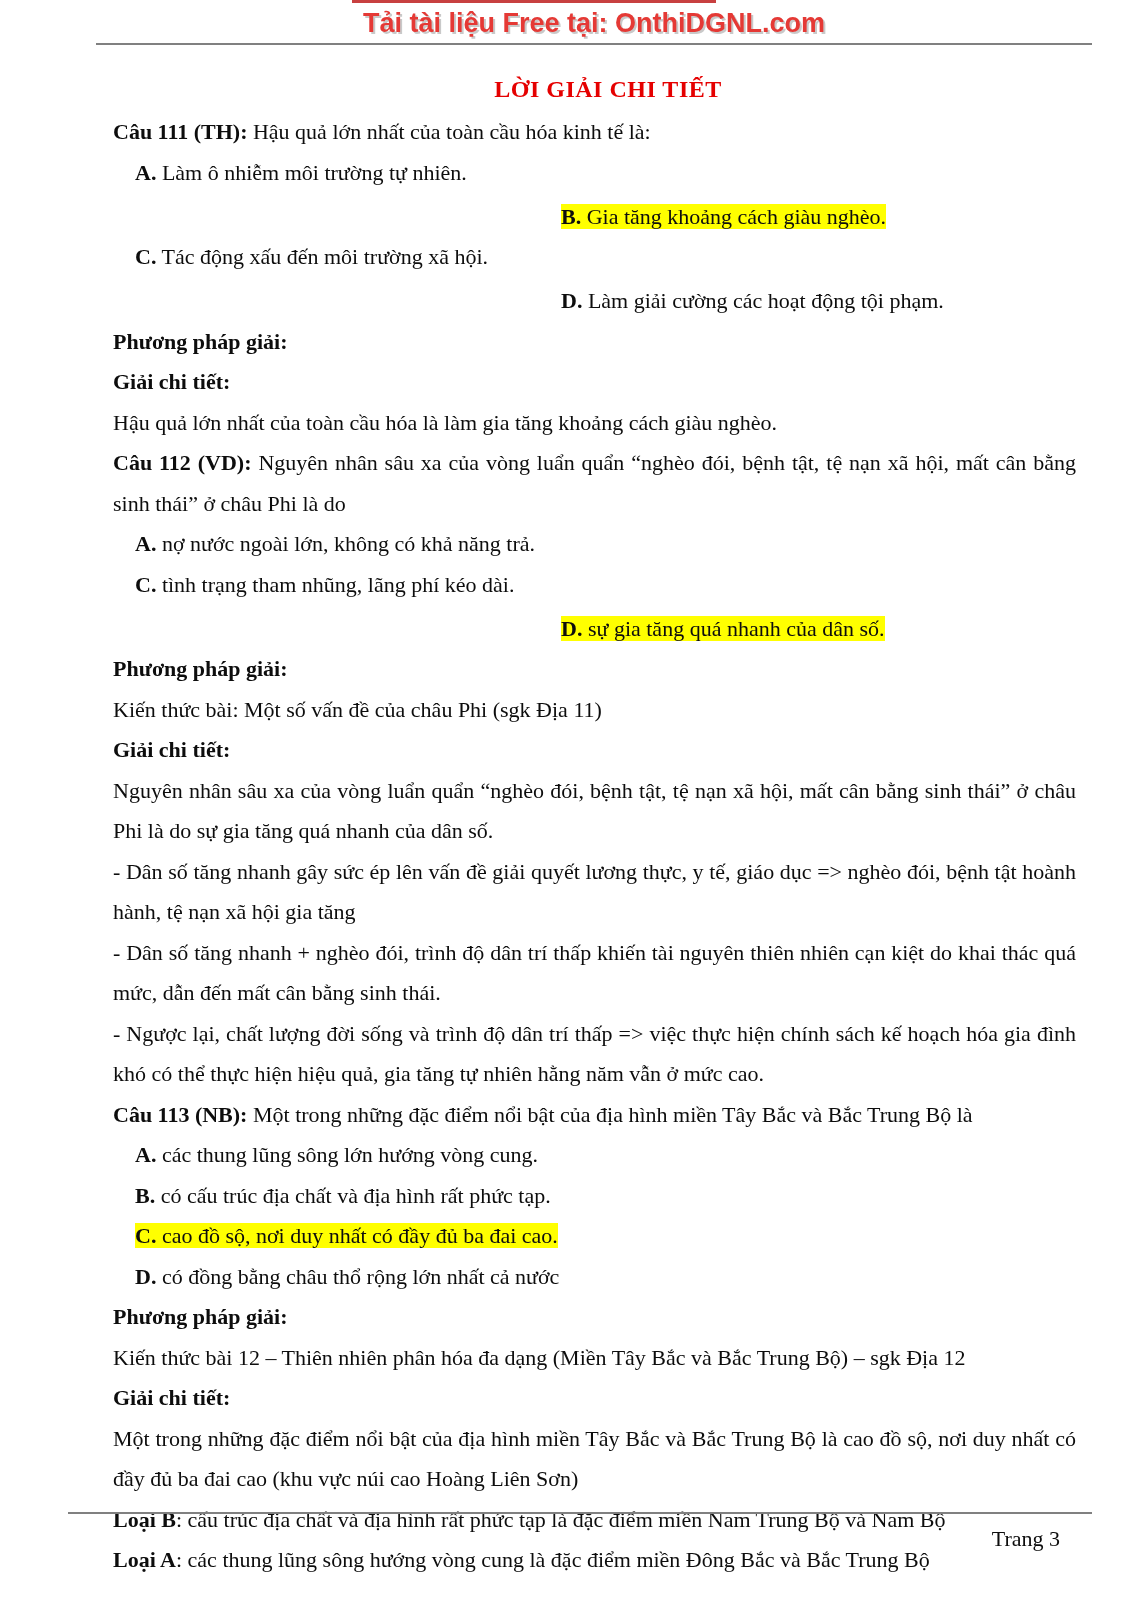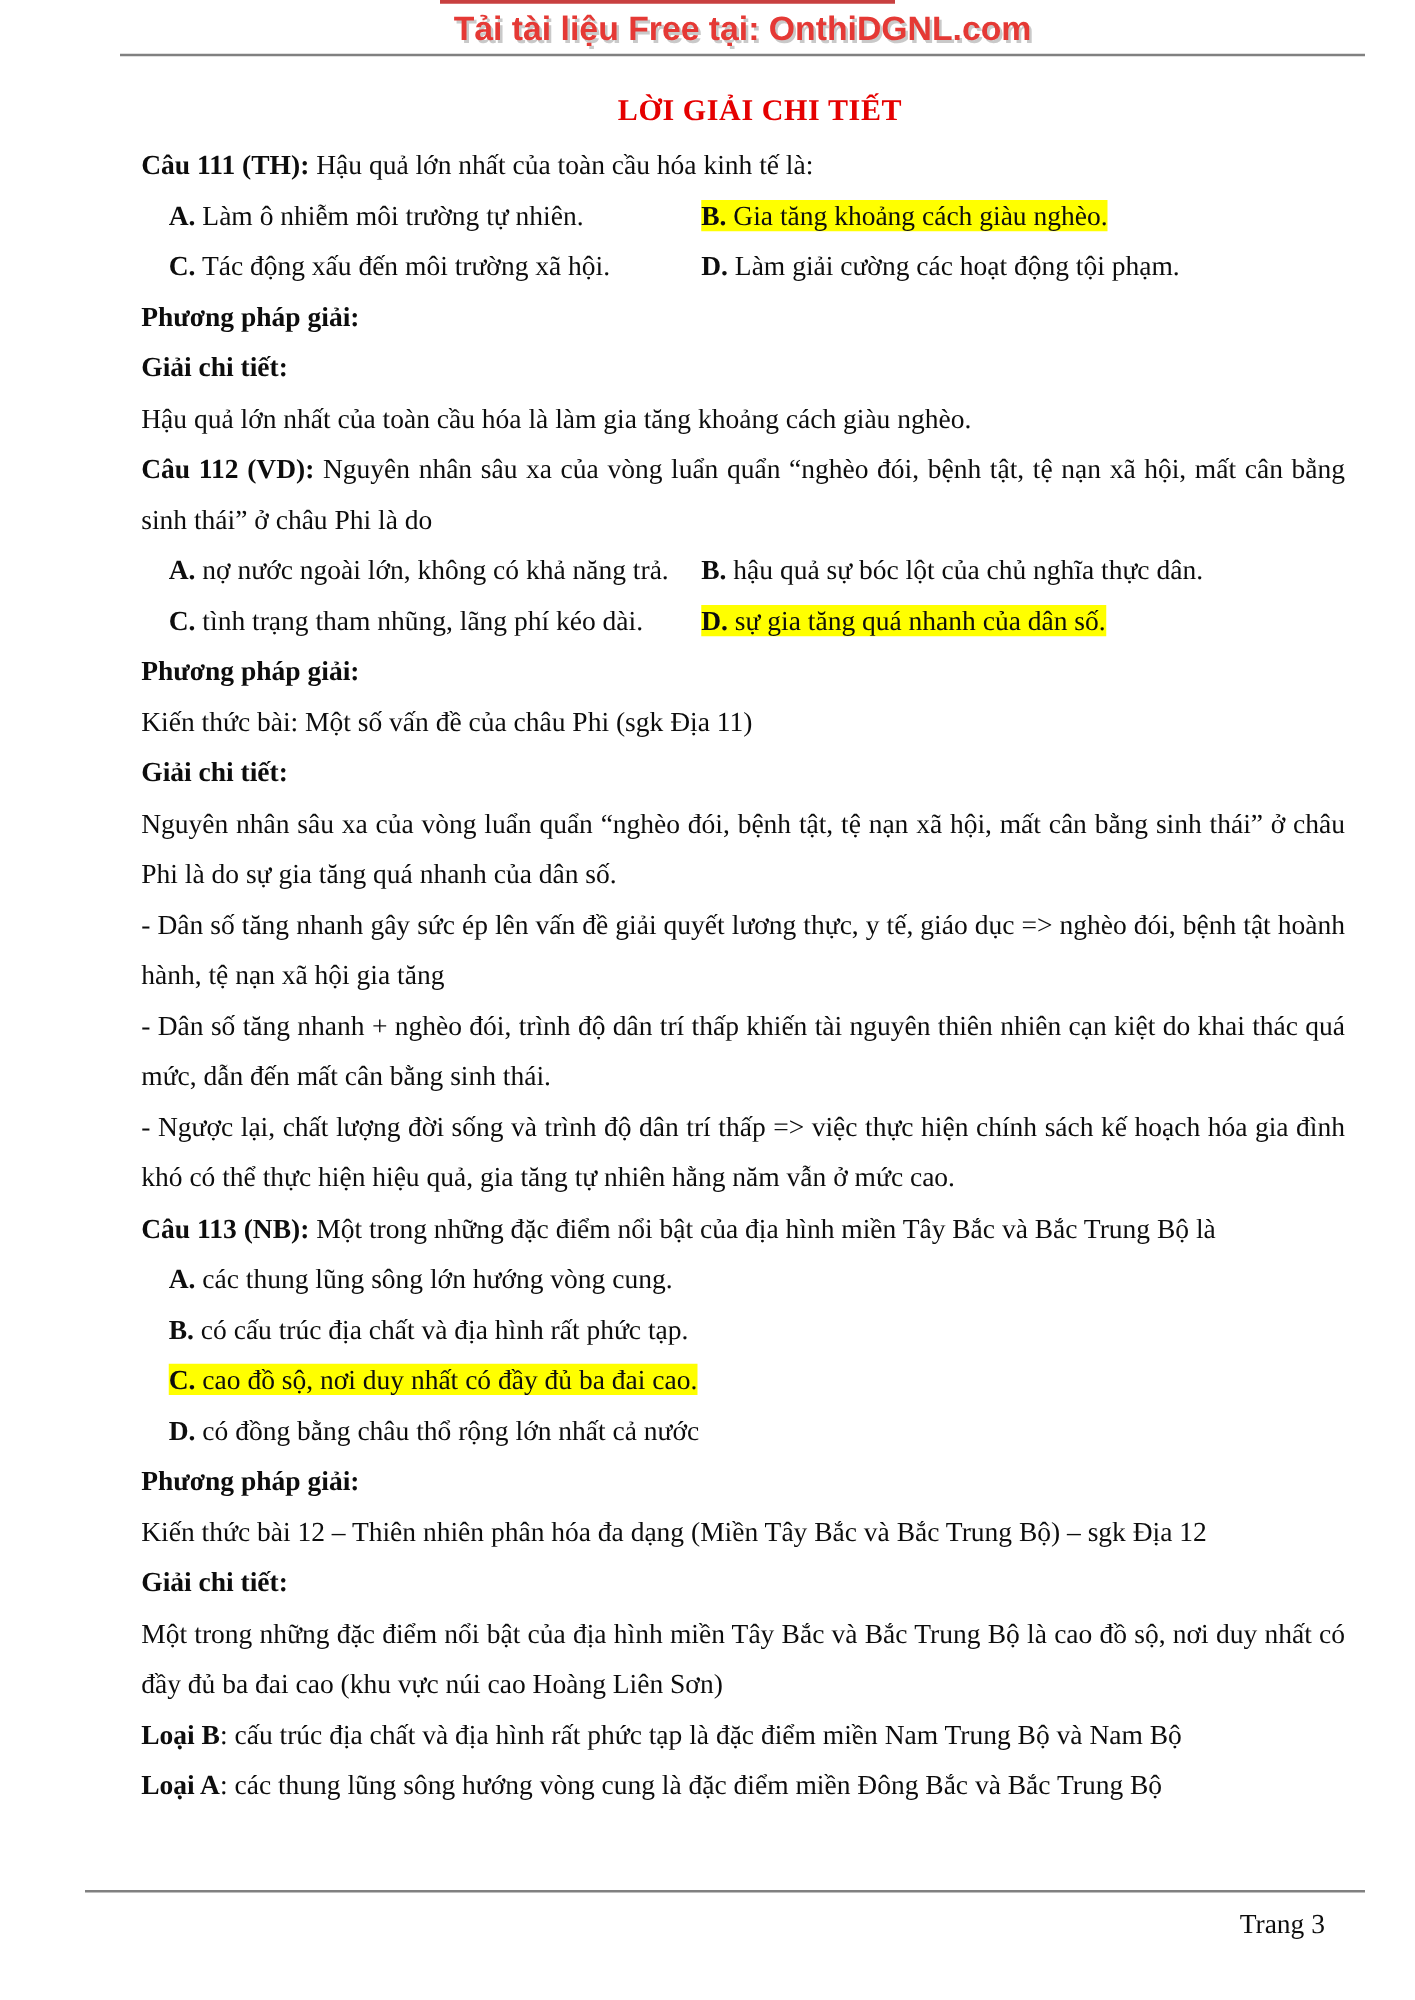--- a/index.html
+++ b/index.html
@@ -49,21 +49,21 @@
     margin: 9px 84px 0 85px;
     font-size: 22px;
     line-height: 40.5px;
     text-align: justify;
   }
   .content p { margin: 0; }
   .b { font-weight: bold; }
   .indent { padding-left: 22px; text-align: left; }
   .opt-row { display: flex; padding-left: 22px; text-align: left; }
   .opt-row .c1 { width: 426px; flex: none; white-space: nowrap; }
-  .opt-row .c2 { flex: 1; white-space: nowrap; }
+  .opt-row .c2 { flex: 1; white-space: nowrap; margin-top: 44px; }
   .opt-line { white-space: nowrap; }
   .hl { background: #ffff00; }
   .footer-rule {
     position: absolute;
     top: 1512px; left: 68px; right: 68px;
     border: none;
     border-top: 2px solid #808080;
     margin: 0;
   }
   .page-num {
@@ -100,21 +100,20 @@
       <div class="c1"><span class="b">C.</span> <span>Tác động xấu đến môi trường xã hội.</span></div>
       <div class="c2"><span class="b">D.</span> <span>Làm giải cường các hoạt động tội phạm.</span></div>
     </div>
     <p class="b">Phương pháp giải:</p>
     <p class="b">Giải chi tiết:</p>
     <p>Hậu quả lớn nhất của toàn cầu hóa là làm gia tăng khoảng cách giàu nghèo.</p>
 
     <p><span class="b">Câu 112 (VD):</span> <span>Nguyên nhân sâu xa của vòng luẩn quẩn “nghèo đói, bệnh tật, tệ nạn xã hội, mất cân bằng sinh thái” ở châu Phi là do</span></p>
     <div class="opt-row">
       <div class="c1"><span class="b">A.</span> <span>nợ nước ngoài lớn, không có khả năng trả.</span></div>
-      <div class="c2"><span class="b">B.</span> <span>hậu quả sự bóc lột của chủ nghĩa thực dân.</span></div>
     </div>
     <div class="opt-row">
       <div class="c1"><span class="b">C.</span> <span>tình trạng tham nhũng, lãng phí kéo dài.</span></div>
       <div class="c2"><span class="hl"><span class="b">D.</span> <span>sự gia tăng quá nhanh của dân số.</span></span></div>
     </div>
     <p class="b">Phương pháp giải:</p>
     <p>Kiến thức bài: Một số vấn đề của châu Phi (sgk Địa 11)</p>
     <p class="b">Giải chi tiết:</p>
     <p>Nguyên nhân sâu xa của vòng luẩn quẩn “nghèo đói, bệnh tật, tệ nạn xã hội, mất cân bằng sinh thái” ở châu Phi là do sự gia tăng  quá nhanh của dân số.</p>
     <p>- Dân số tăng nhanh gây sức ép lên vấn đề giải quyết lương thực, y tế, giáo dục =&gt; nghèo đói, bệnh tật hoành hành, tệ nạn xã hội gia tăng</p>

